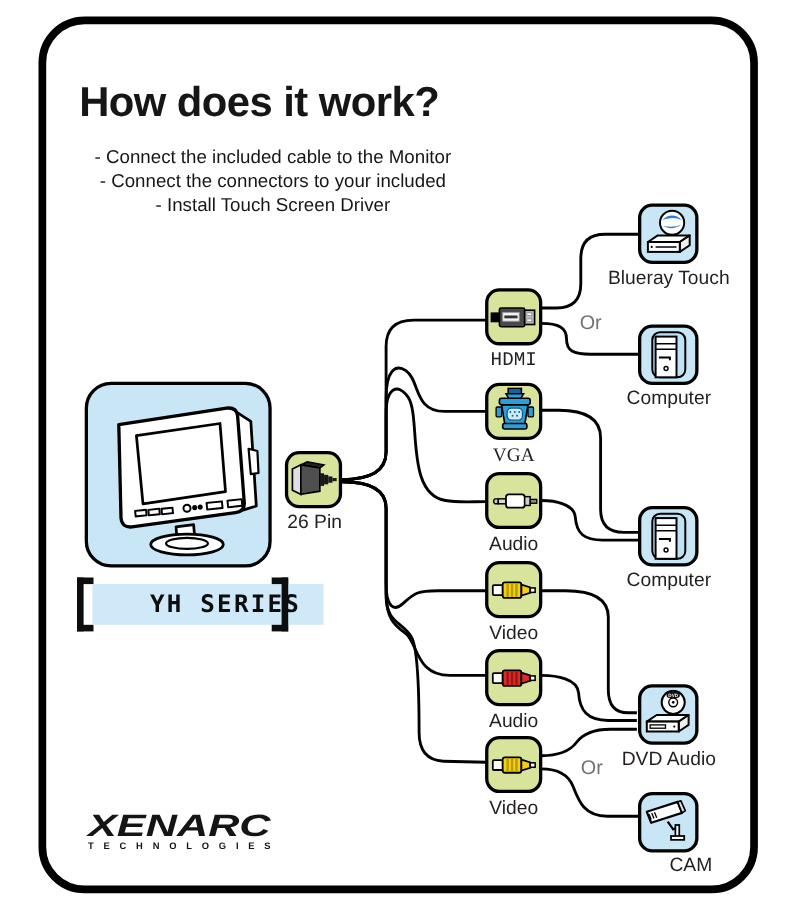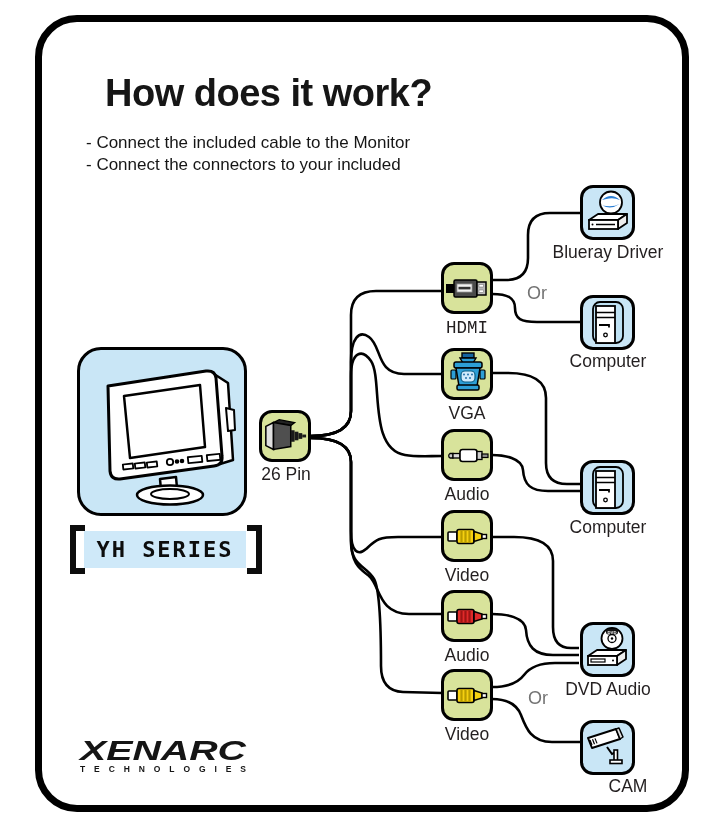--- a/index.html
+++ b/index.html
@@ -1,30 +1,30 @@
 <!DOCTYPE html>
 <html><head>
 <meta charset="utf-8">
 <style>
   html,body{margin:0;padding:0;background:#ffffff;}
   body{width:725px;height:832px;font-family:"Liberation Sans",sans-serif;color:#1c1c1c;}
   .canvas{position:relative;width:725px;height:832px;background:#fff;overflow:hidden;}
   .frame{position:absolute;left:35px;top:15px;width:654px;height:797px;box-sizing:border-box;
          border:7px solid #000;border-radius:42px;background:transparent;}
-  .page-title{position:absolute;left:72px;top:72px;font-size:38px;font-weight:700;letter-spacing:-0.5px;color:#161616;margin-left:33px;}
+  .page-title{position:absolute;left:72px;top:72px;font-size:38px;font-weight:700;letter-spacing:-0.5px;color:#161616;}
   .bullets{position:absolute;left:86px;top:132px;font-size:17px;line-height:22px;color:#161616;}
-  .bullet{white-space:nowrap;}
+  .bullet{white-space:nowrap;text-align:center;}
   
   .monitor-panel{position:absolute;left:77px;top:347px;width:170px;height:169px;box-sizing:border-box;
                  background:#c9e6f6;border:3px solid #000;border-radius:24px;}
   
   .series-wrap{position:absolute;left:68px;top:525px;width:196px;height:50px;}
-  .series-band{position:absolute;left:16px;top:6px;width:162px;height:37px;background:#cfe9f9;
+  .series-band{position:absolute;left:16px;top:6px;width:178px;height:37px;background:#cfe9f9;
                display:flex;align-items:center;justify-content:center;
-               font-family:"DejaVu Sans Mono",monospace;font-weight:bold;font-size:22px;letter-spacing:2px;color:#0d0d0d;}
+               font-family:"DejaVu Sans Mono",monospace;font-weight:bold;font-size:22px;letter-spacing:2px;color:#0d0d0d;padding-left:32px;}
   .bracket{position:absolute;top:0;width:15px;height:49px;box-sizing:border-box;}
   .bracket.l{left:2px;border-left:6px solid #0d0d0d;border-top:6px solid #0d0d0d;border-bottom:6px solid #0d0d0d;}
   .bracket.r{right:2px;border-right:6px solid #0d0d0d;border-top:6px solid #0d0d0d;border-bottom:6px solid #0d0d0d;}
   
   .cbox{position:absolute;width:52px;height:52px;box-sizing:border-box;background:#d8e39b;
         border:3px solid #000;border-radius:13px;display:flex;align-items:center;justify-content:center;}
   .dbox{position:absolute;width:55px;height:55px;box-sizing:border-box;background:#c9e6f6;
         border:3px solid #000;border-radius:13px;display:flex;align-items:center;justify-content:center;}
   .lbl{position:absolute;transform:translateX(-50%);font-size:17.5px;color:#231f20;white-space:nowrap;}
   .or{position:absolute;font-size:18px;color:#737373;}
@@ -56,20 +56,21 @@
     <path d="M 492 699 C 508 699 517 705 521 715 C 526 728 531 742 552 742 L 581 742"></path>
   </svg>
 
   <div class="frame"></div>
 
   <div class="page-title">How does it work?</div>
 
   <div class="bullets">
     <div class="bullet">-  Connect the included cable to the Monitor</div>
     <div class="bullet">-  Connect the connectors to your included</div>
+    <div class="bullet">-  Install Touch Screen Driver</div>
   </div>
 
   <div class="monitor-panel">
     <svg width="164" height="163" viewBox="0 0 164 163">
       <g stroke="#000" stroke-linejoin="round" fill="#fff">
         <path d="M134 24 L148 33 L153 110 L140 114 Z" stroke-width="2.5"></path>
         <path d="M146 58 L154 60 L155 80 L148 81 Z" stroke-width="2"></path>
         <path d="M28 36 L126 21 Q135 20 136 28 L142 106 Q143 115 134 116 L40 129 Q31 130 30 121 Z" stroke-width="3"></path>
         <path d="M44 46 L120 35 L125 97 L50 108 Z" stroke-width="2.5"></path>
         <g stroke-width="1.8">
@@ -135,21 +136,21 @@
       <rect x="16" y="19" width="14" height="11" rx="4" fill="#cfeafc" stroke="#0b5e86" stroke-width="1.2"></rect>
       <g fill="#1565a0">
         <circle cx="19" cy="22.5" r="0.9"></circle>
           <circle cx="23" cy="22.5" r="0.9"></circle>
           <circle cx="27" cy="22.5" r="0.9"></circle>
         <circle cx="21" cy="26" r="0.9"></circle>
           <circle cx="25" cy="26" r="0.9"></circle>
       </g>
     </svg>
   </div>
-  <div class="lbl" style="left:467px;top:403px;">VGA</div>
+  <div class="lbl" style="left:467px;top:403px;font-family:Liberation Serif, serif;">VGA</div>
 
   <div class="cbox" style="left:441px;top:429px;">
     <svg width="44" height="44" viewBox="0 0 44 44">
       <path d="M5 20.5 A2.6 2.6 0 0 0 5 25 L8 25 L8 20.5 Z" fill="#c9c9c9" stroke="#000" stroke-width="1.3"></path>
       <rect x="8" y="20.5" width="7" height="4.5" fill="#d9d9d9" stroke="#000" stroke-width="1.3"></rect>
       <rect x="15" y="16.5" width="17" height="12" rx="2.5" fill="#fff" stroke="#000" stroke-width="1.6"></rect>
       <rect x="32" y="18.5" width="5" height="8" fill="#cfcfcf" stroke="#000" stroke-width="1.3"></rect>
       <rect x="37" y="21" width="6" height="3.5" fill="#8f8f8f" stroke="#000" stroke-width="1.2"></rect>
     </svg>
   </div>
@@ -205,21 +206,21 @@
       <circle cx="26" cy="12.5" r="11" fill="#fff" stroke="#000" stroke-width="1.8"></circle>
       <path d="M17 10 Q26 2 35 10 Q29 7.5 24 8.5 Q20 9 17 10 Z" fill="#2b7fd4"></path>
       <path d="M17.5 15.5 Q26 20 34.5 14 Q28 17.5 17.5 15.5 Z" fill="#2b7fd4"></path>
       <path d="M4 30 L13 24 L42 24 L33 30 Z" fill="#fff" stroke="#000" stroke-width="1.8" stroke-linejoin="round"></path>
       <path d="M33 30 L42 24 L42 33 L33 39 Z" fill="#eee" stroke="#000" stroke-width="1.8" stroke-linejoin="round"></path>
       <rect x="4" y="30" width="29" height="9" fill="#fff" stroke="#000" stroke-width="1.8"></rect>
       <circle cx="7.5" cy="34.5" r="1" fill="#000"></circle>
       <path d="M11 34.5 H30" stroke="#000" stroke-width="1.5"></path>
     </svg>
   </div>
-  <div class="lbl" style="left:608px;top:242px;">Blueray Driver</div>
+  <div class="lbl" style="left:608px;top:242px;">Blueray Touch</div>
 
   <div class="dbox" style="left:580px;top:295px;">
     <svg width="45" height="45" viewBox="0 0 45 45">
       <rect x="8" y="2" width="30" height="41" rx="7" fill="#bfe2f4" stroke="#000" stroke-width="1.8"></rect>
       <rect x="11" y="6" width="19" height="37" fill="#fff" stroke="#000" stroke-width="1.8"></rect>
       <path d="M11 12.5 H30 M11 17.5 H30" stroke="#000" stroke-width="1.4"></path>
       <path d="M14 25 H24 V27.5" stroke="#000" stroke-width="1.8" fill="none"></path>
       <circle cx="20.5" cy="35" r="1.8" fill="none" stroke="#000" stroke-width="1.3"></circle>
     </svg>
   </div>

